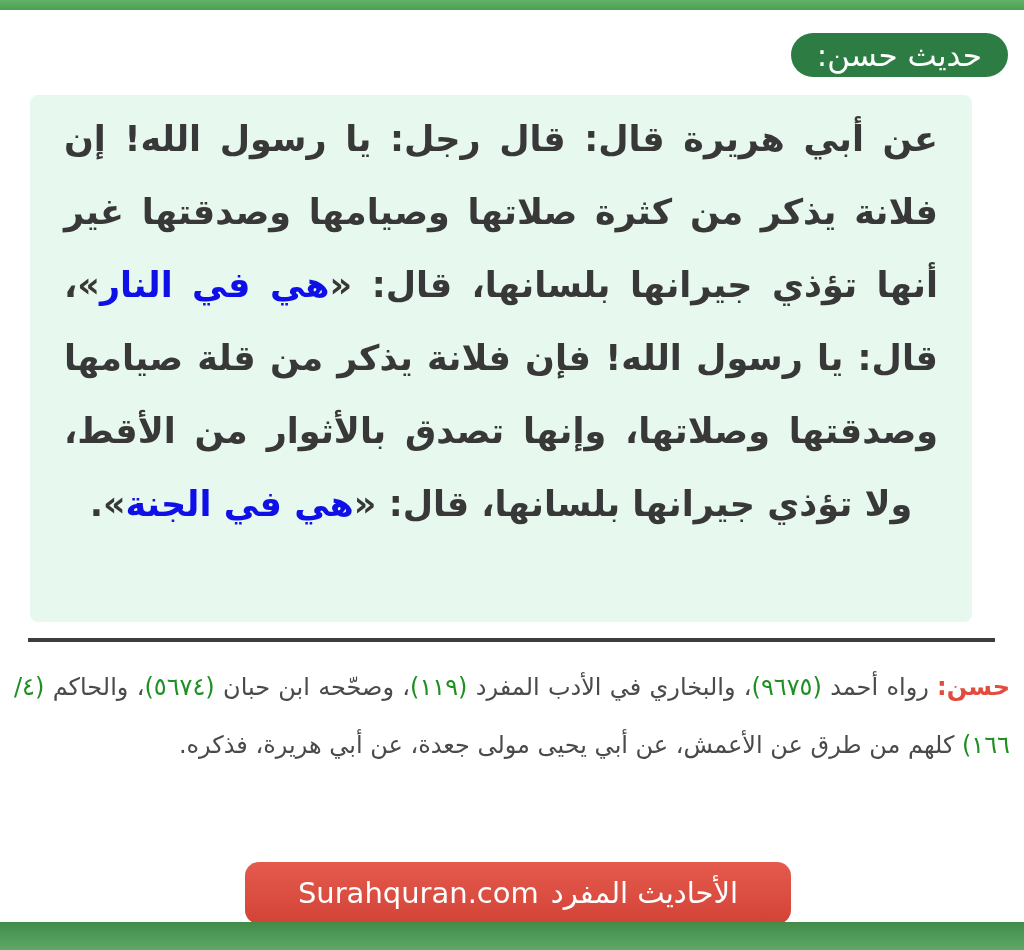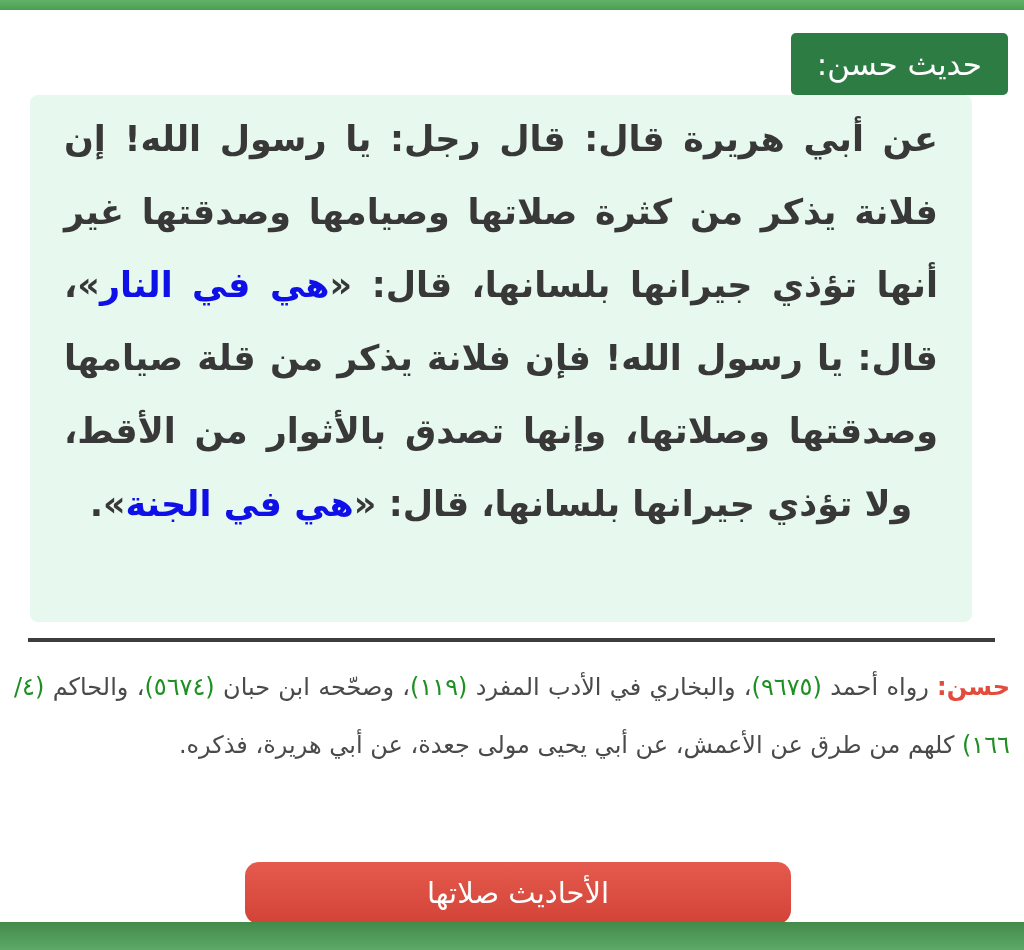--- a/index.html
+++ b/index.html
@@ -19,25 +19,25 @@
     top: 0; left: 0; right: 0;
     height: 10px;
     background: linear-gradient(180deg, rgba(255,255,255,0.10), rgba(0,0,0,0.06)), var(--top-bar);
   }
 
   
   .badge {
     position: absolute;
     top: 33px;
     right: 16px;
-    height: 62px;
+    height: 44px;
     padding: 0 26px;
     background: var(--badge-bg);
     color: #ffffff;
-    border-radius: 5px;
+    border-radius: 24px;
     display: flex;
     align-items: center;
     justify-content: center;
     font-size: 31px;
     direction: rtl;
   }
 
   
   .hadith-box {
     position: absolute;
@@ -135,18 +135,19 @@
 
   <div class="hadith-box">
     <p class="hadith-text"><span class="seg seg-normal">عن أبي هريرة قال: قال رجل: يا رسول الله! إن فلانة يذكر من كثرة صلاتها وصيامها وصدقتها غير أنها تؤذي جيرانها بلسانها، قال: «</span><span class="seg seg-highlight">هي في النار</span><span class="seg seg-normal">»، قال: يا رسول الله! فإن فلانة يذكر من قلة صيامها وصدقتها وصلاتها، وإنها تصدق بالأثوار من الأقط، ولا تؤذي جيرانها بلسانها، قال: «</span><span class="seg seg-highlight">هي في الجنة</span><span class="seg seg-normal">».</span></p>
   </div>
 
   <div class="divider"></div>
 
   <p class="grading"><span class="grading-label">حسن:</span><span class="seg seg-normal"> رواه أحمد </span><span class="seg seg-number">(٩٦٧٥)</span><span class="seg seg-normal">، والبخاري في الأدب المفرد </span><span class="seg seg-number">(١١٩)</span><span class="seg seg-normal">، وصحّحه ابن حبان </span><span class="seg seg-number">(٥٦٧٤)</span><span class="seg seg-normal">، والحاكم </span><span class="seg seg-number">(٤/ ١٦٦)</span><span class="seg seg-normal"> كلهم من طرق عن الأعمش، عن أبي يحيى مولى جعدة، عن أبي هريرة، فذكره.</span></p>
 
   <button class="source-button">
-    <span>الأحاديث صلاتها</span>
+    <span>الأحاديث المفرد</span>
+    <span>Surahquran.com</span>
   </button>
 
   <div class="bottom-bar"></div>
 
 </div>
 
 </body></html>

